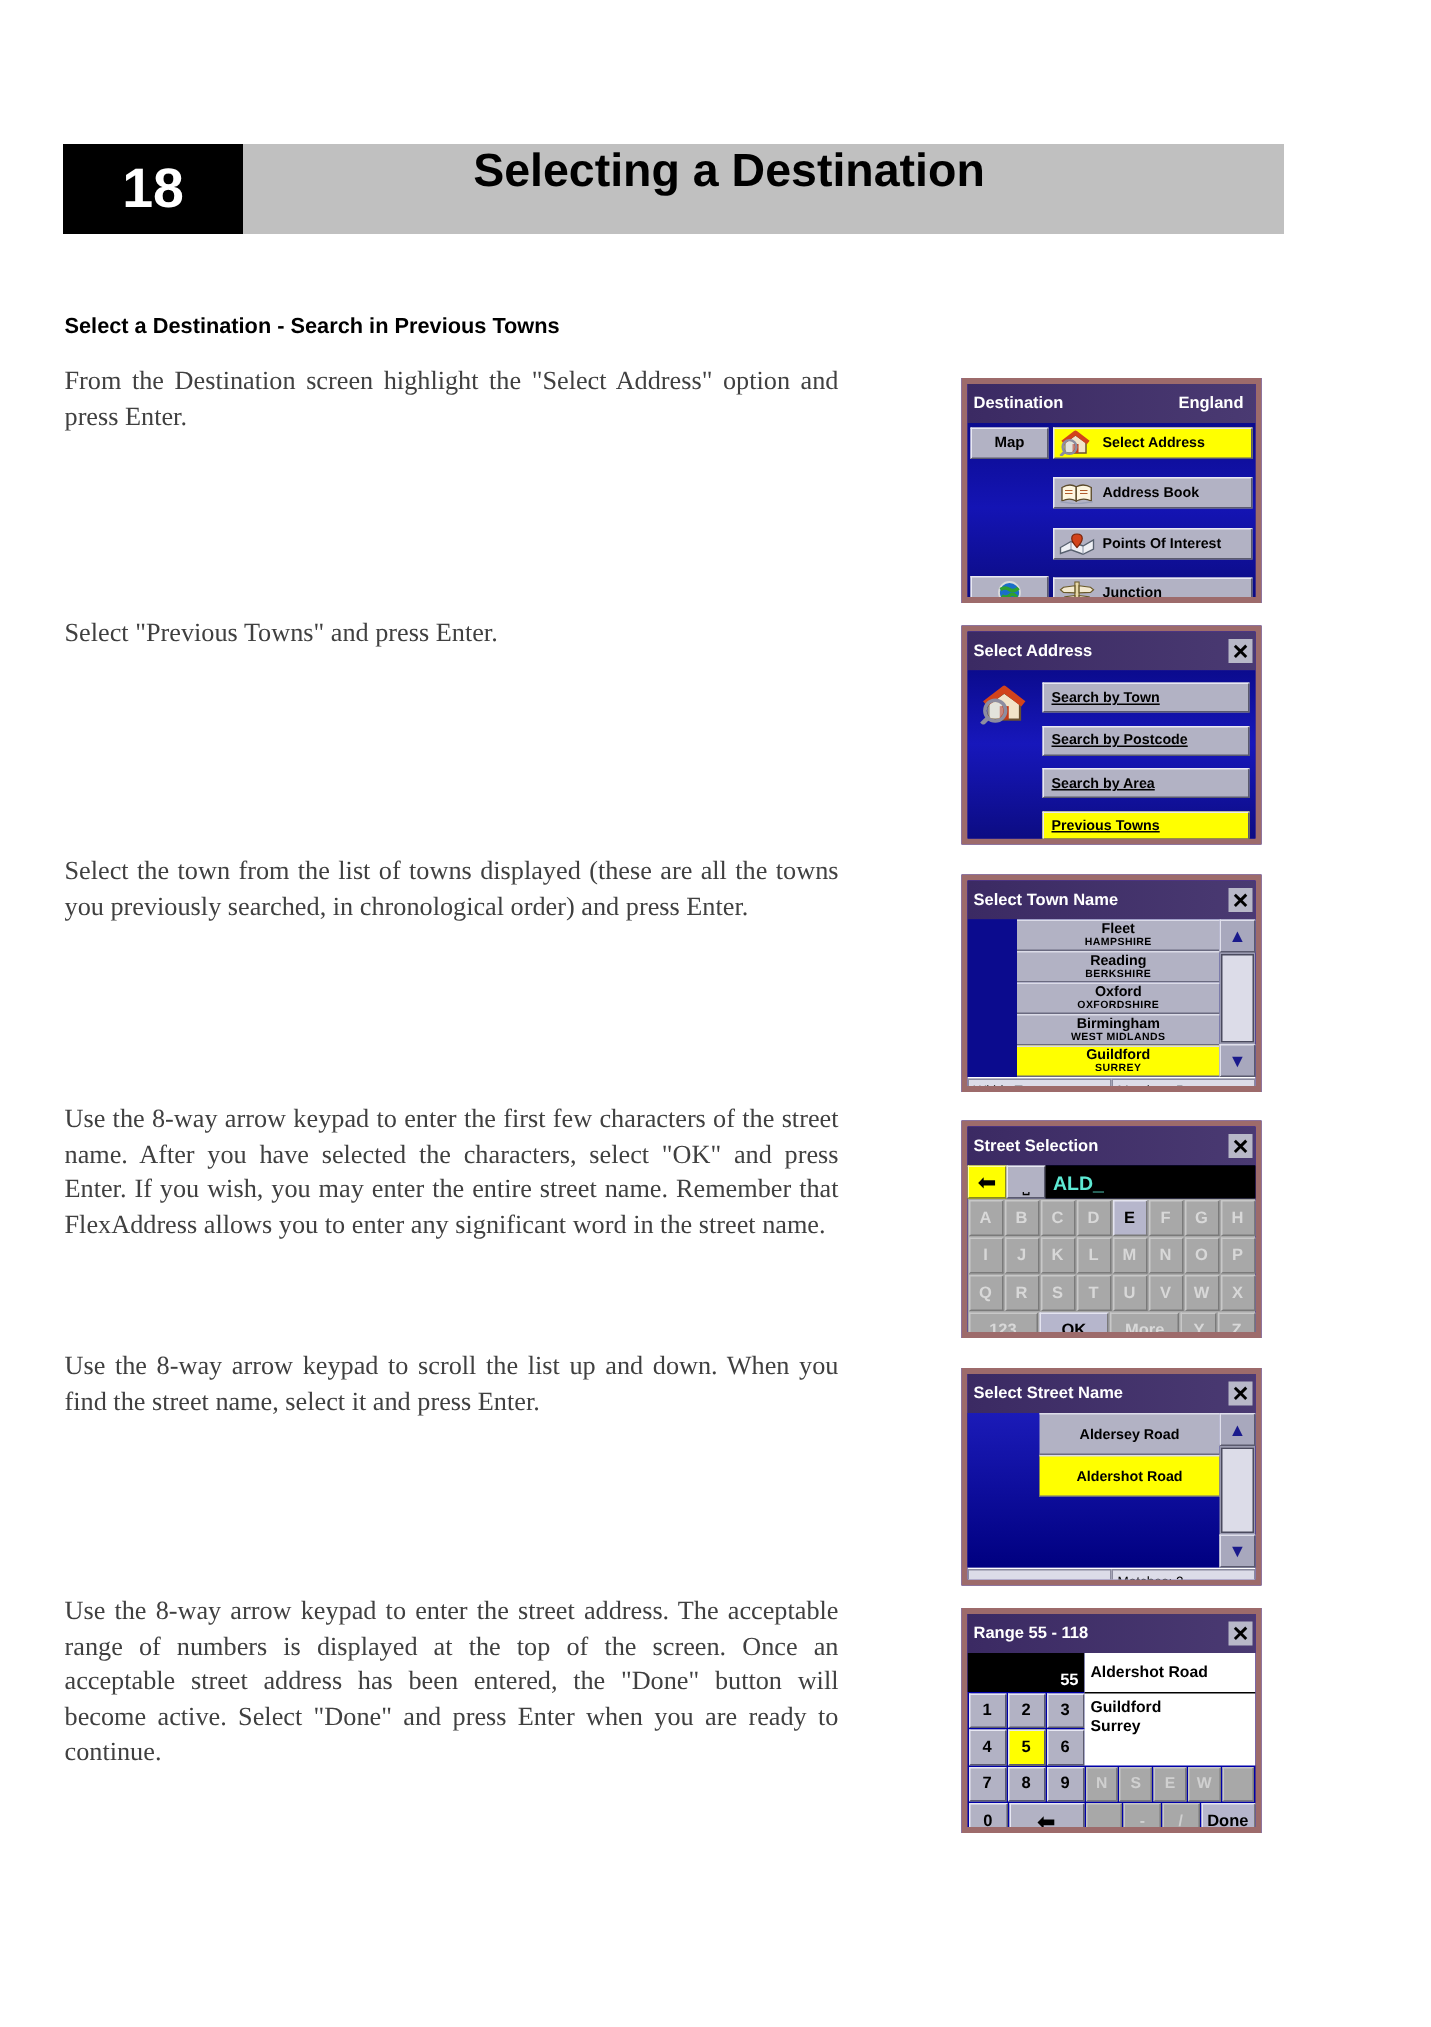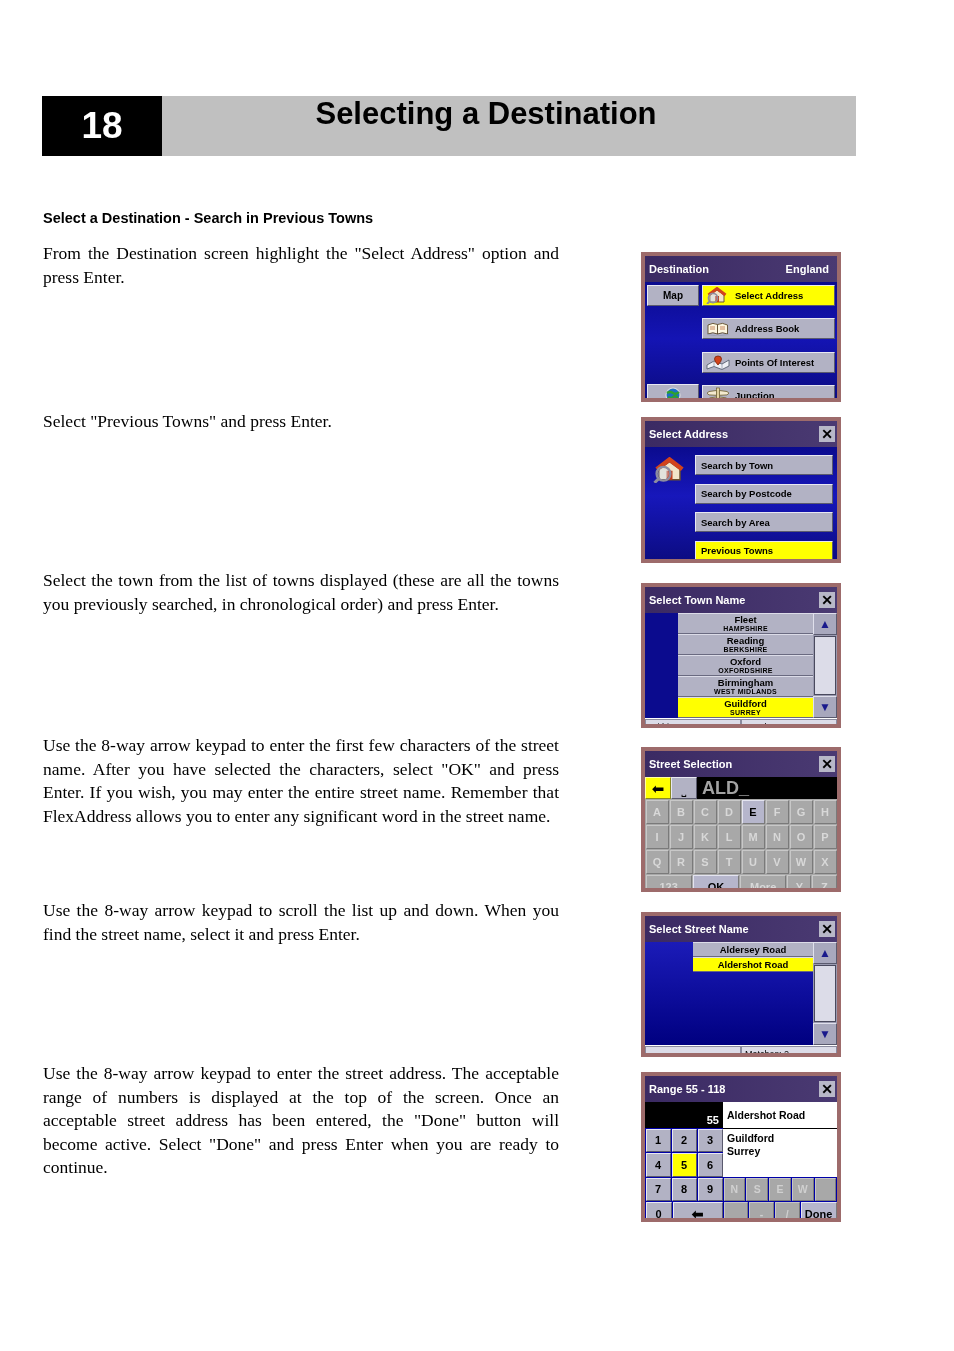--- a/index.html
+++ b/index.html
@@ -50,21 +50,21 @@
     font-size:14.5px;
     color:#000000;
   }
 
   
   .steps { position:absolute; left:43px; top:242px; width:516px; }
   .step-para {
     font-family:"Liberation Serif", serif;
     font-size:17.5px;
     line-height:23.5px;
-    color:#000000;
+    color:#404040;
     text-align:justify;
     margin:0;
   }
   .s1 { position:absolute; left:0;  top:0px;    width:516px; }
   .s2 { position:absolute; left:0;  top:168px;  width:516px; }
   .s3 { position:absolute; left:0;  top:327px;  width:516px; }
   .s4 { position:absolute; left:0;  top:492px;  width:516px; }
   .s5 { position:absolute; left:0;  top:657px;  width:516px; }
   .s6 { position:absolute; left:0;  top:820px;  width:516px; }
 
@@ -144,21 +144,21 @@
   .dest-item .lbl { padding-left:4px; }
 
   
   .sa-body {
     height:122px;
     background:linear-gradient(to bottom,#0b0b8e,#1717bb 40%,#0a0a7a);
     display:flex;
     padding:4px 4px 4px 2px;
   }
   .sa-icon { width:48px; display:flex; align-items:flex-start; justify-content:center; padding-top:6px; }
-  .sa-list { flex:1; display:flex; flex-direction:column; justify-content:space-around; }
+  .sa-list { flex:1; display:flex; flex-direction:column; justify-content:space-around;text-decoration:underline; }
   .sa-item {
     height:20px;
     display:flex; align-items:center;
     background:#b2b2c4;
     border-top:1px solid #e8e8f2;
     border-left:1px solid #e8e8f2;
     border-right:1px solid #5a5a6e;
     border-bottom:1px solid #5a5a6e;
     font-size:9.5px; font-weight:bold; color:#000;
     padding-left:5px;
@@ -218,43 +218,43 @@
     font-size:15px; color:#000; line-height:1;
   }
   .ss-key-space {
     width:26px; background:#b2b2c4;
     border-top:1px solid #e8e8f2; border-left:1px solid #e8e8f2;
     border-right:1px solid #5a5a6e; border-bottom:1px solid #5a5a6e;
     display:flex; align-items:flex-end; justify-content:center;
     font-size:12px; color:#000; padding-bottom:2px; line-height:1;
   }
   .ss-text {
-    flex:1; background:#000000; color:#a3a3a3;
-    font-size:18px; font-weight:bold;
+    flex:1; background:#000000; color:#5eead4;
+    font-size:13px; font-weight:bold;
     display:flex; align-items:center; padding-left:5px;text-align:right;
   }
   .kb { background:#a8a8a8; padding:0; }
   .kb-row { display:flex; height:25px; }
   .kbkey {
     flex:1;
     margin:0.5px;
     background:#a8a8a8;
     border-top:1px solid #c8c8c8; border-left:1px solid #c8c8c8;
     border-right:1px solid #7a7a7a; border-bottom:1px solid #7a7a7a;
     display:flex; align-items:center; justify-content:center;
     font-size:11px; font-weight:bold; color:#d8d8d8;
   }
   .kbkey.active { background:#b6b6cc; color:#000000; border-top-color:#e4e4f0; border-left-color:#e4e4f0; }
   .kbkey.wide2 { flex:2; }
 
   
   .ssn-body { height:103px; display:flex; background:#0b0b8e; }
   .ssn-list { flex:1; display:flex; flex-direction:column; background:linear-gradient(to bottom,#1b1bb8,#000080); }
   .ssn-row {
-    height:15px;
+    height:28px;
     background:#b2b2c4;
     border-top:1px solid #dcdce8;
     border-bottom:1px solid #6a6a80;
     display:flex; align-items:center; justify-content:center;
     font-size:9.5px; font-weight:bold; color:#000;margin-left:48px;
   }
   .ssn-row.sel { background:#ffff00; }
   .ssn-footer { height:16px; display:flex; background:#c8c8d8; border-top:1px solid #ffffff; }
 
   

